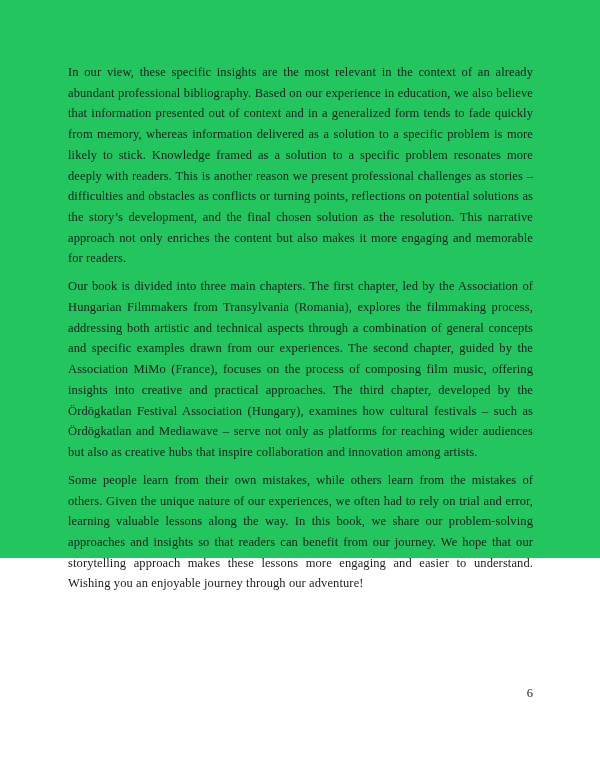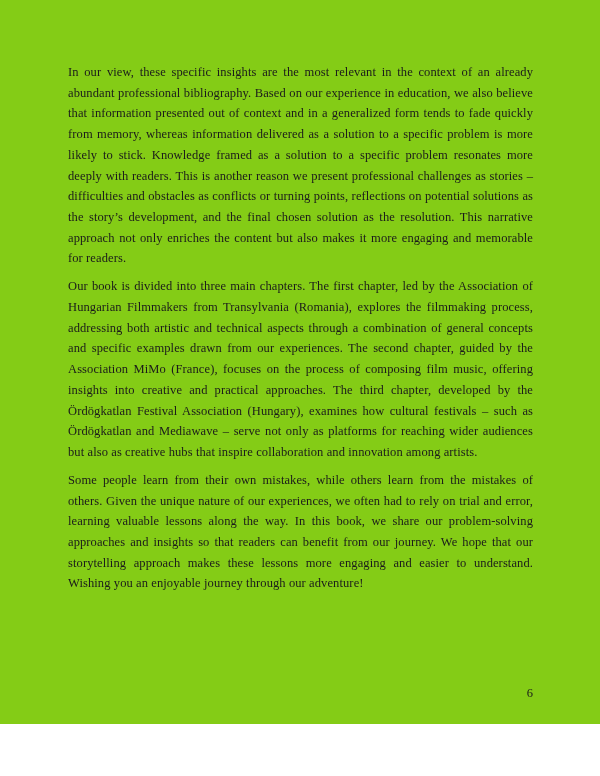--- a/index.html
+++ b/index.html
@@ -12,22 +12,22 @@
     height: 776px;
     position: relative;
     overflow: hidden;
     font-family: "Liberation Serif", "DejaVu Serif", serif;
   }
   .page {
     position: absolute;
     top: 0;
     left: 0;
     width: 600px;
-    height: 724px;
-    background: #84cc16;
+    height: 558px;
+    background: #22c55e;
     box-sizing: border-box;
     padding: 62px 67px 0 68px;
   }
   .body-text p {
     margin: 0 0 7.3px 0;
     font-size: 12.5px;
     line-height: 20.7px;
     color: #1b1b1b;
     text-align: justify;
     text-justify: inter-word;

